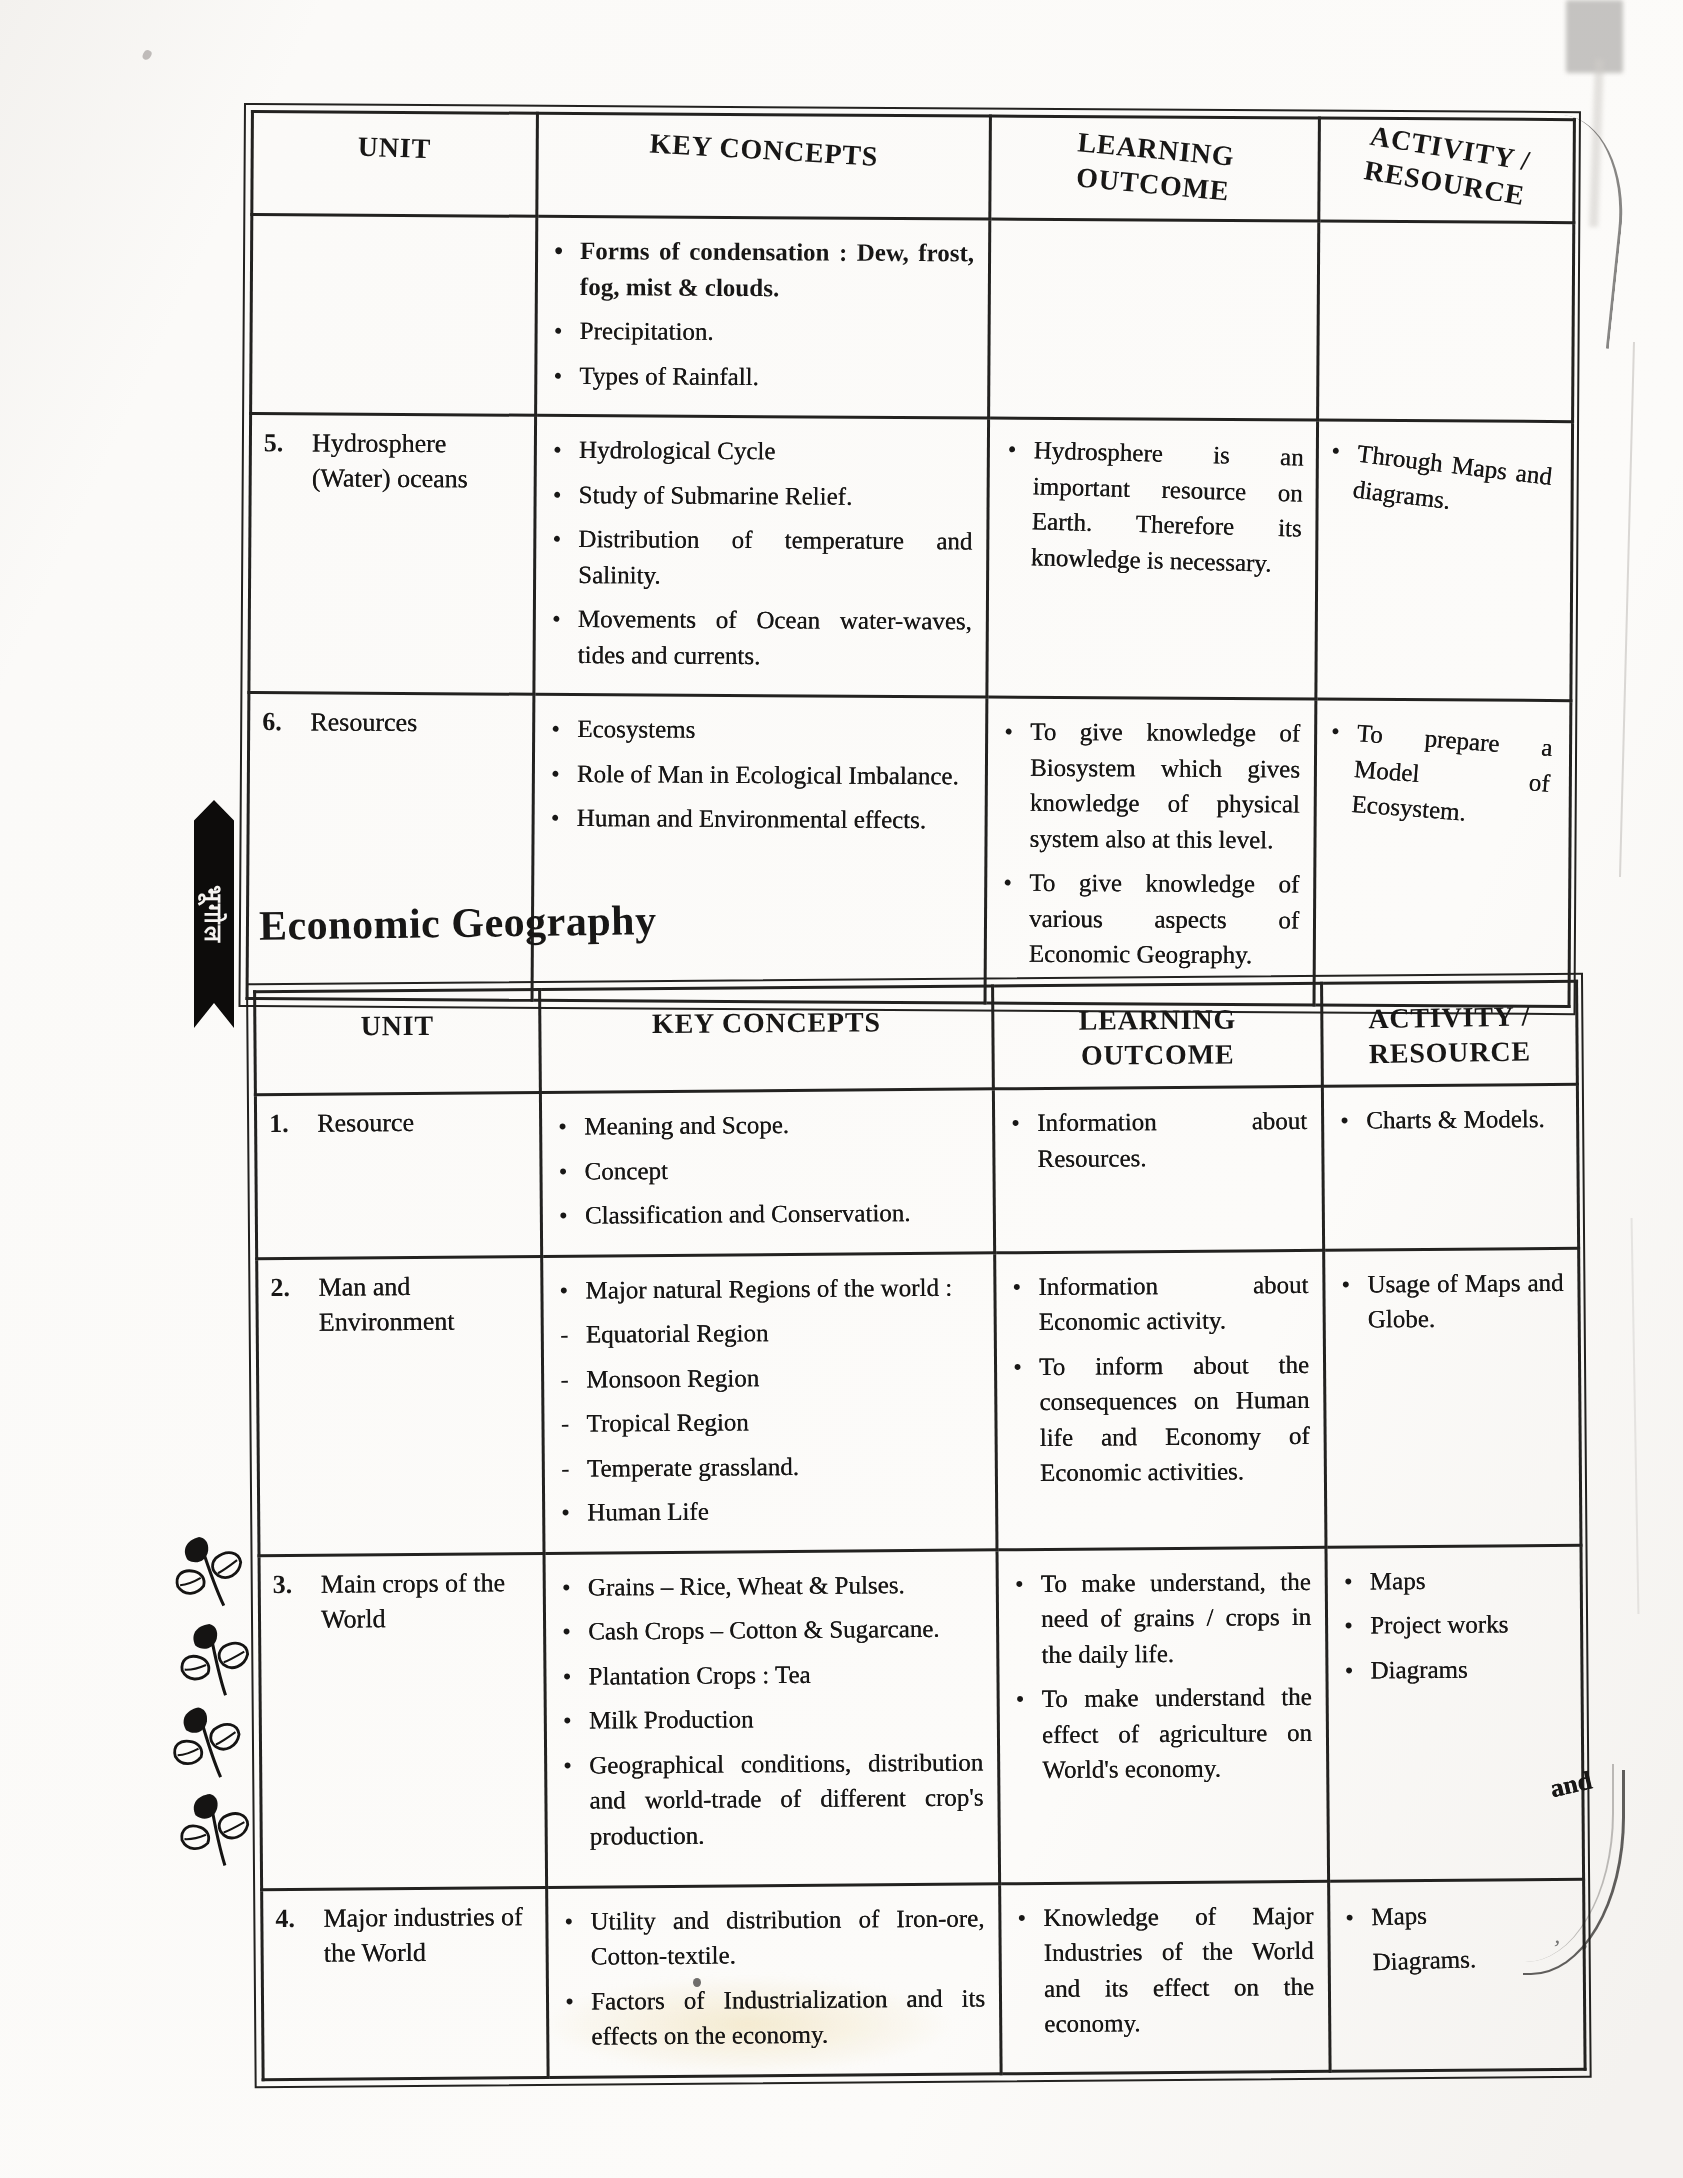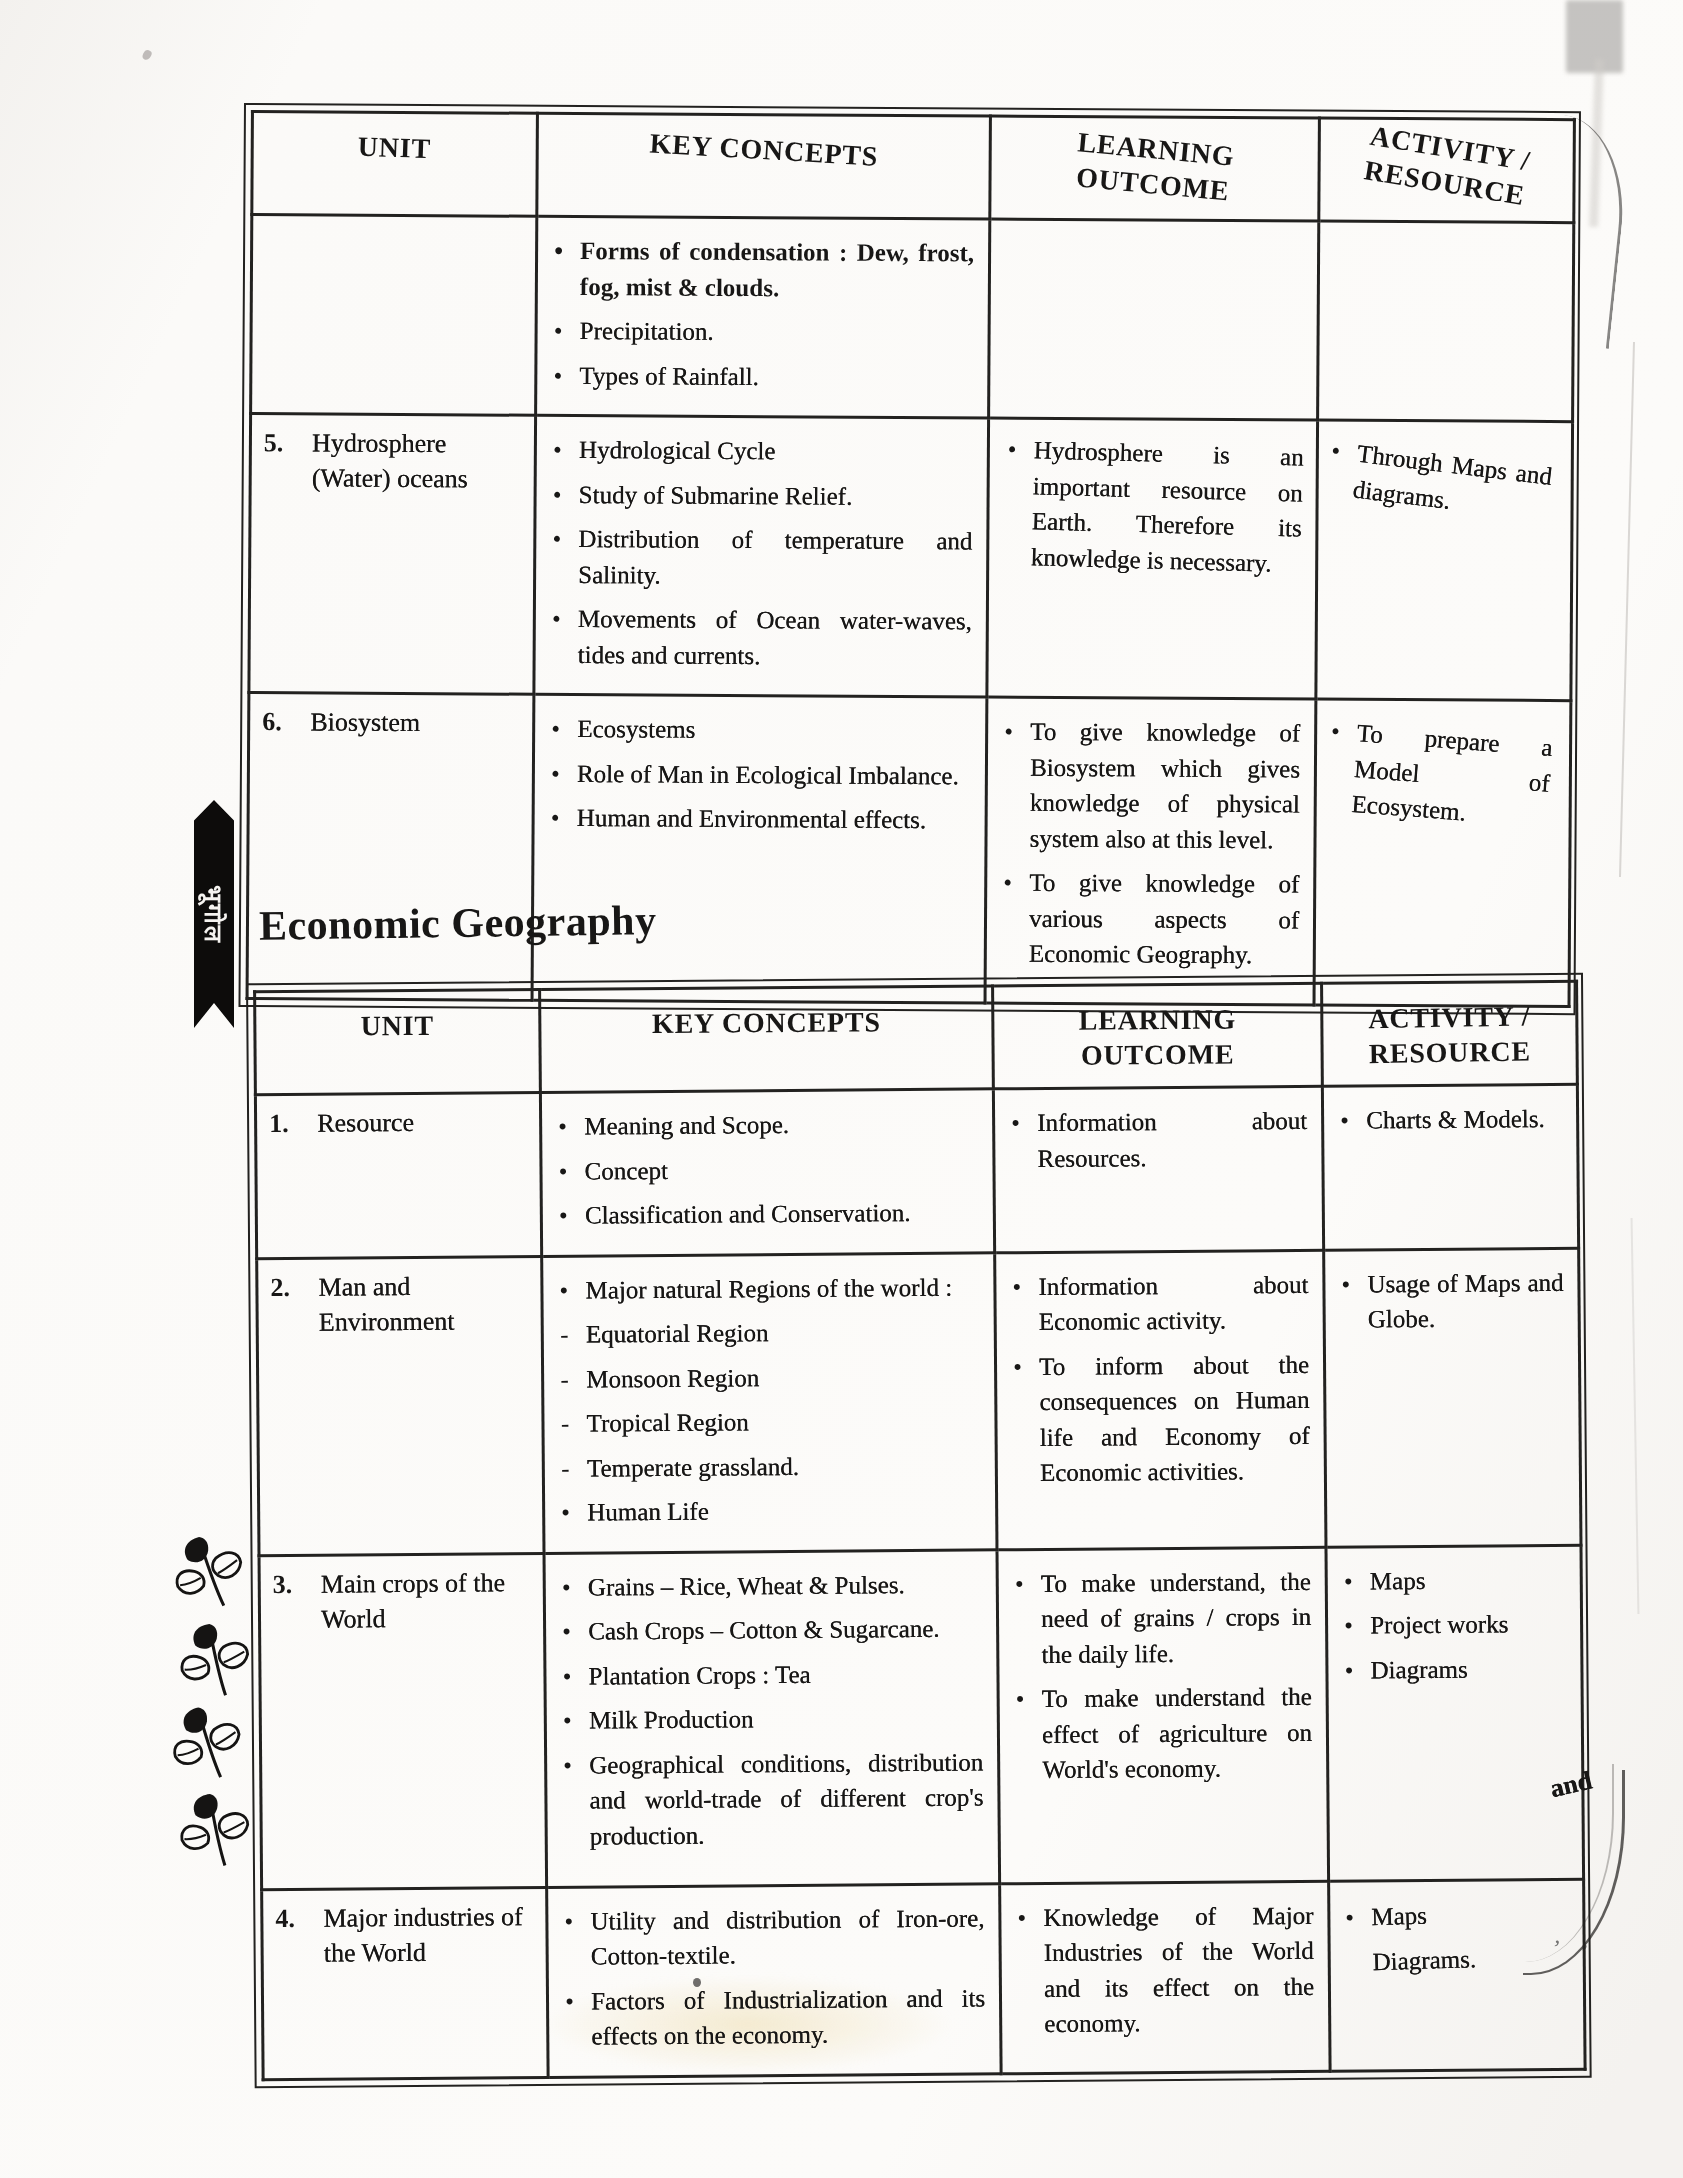--- a/index.html
+++ b/index.html
@@ -262,21 +262,21 @@
                   <span class="tx">Through Maps and diagrams.</span>
                 </div>
               </div>
             </td>
           </tr>
           <tr class="r2">
             <td class="c0">
               <div class="cw">
                 <div class="unit-flex">
                   <span class="unum">6.</span>
-                  <span class="uname">Biosystem</span>
+                  <span class="uname">Resources</span>
                 </div>
               </div>
             </td>
             <td class="c1">
               <div class="cw">
                 <div class="item">
                   <span class="mk">•</span>
                   <span class="tx">Ecosystems</span>
                 </div>
                 <div class="item">

